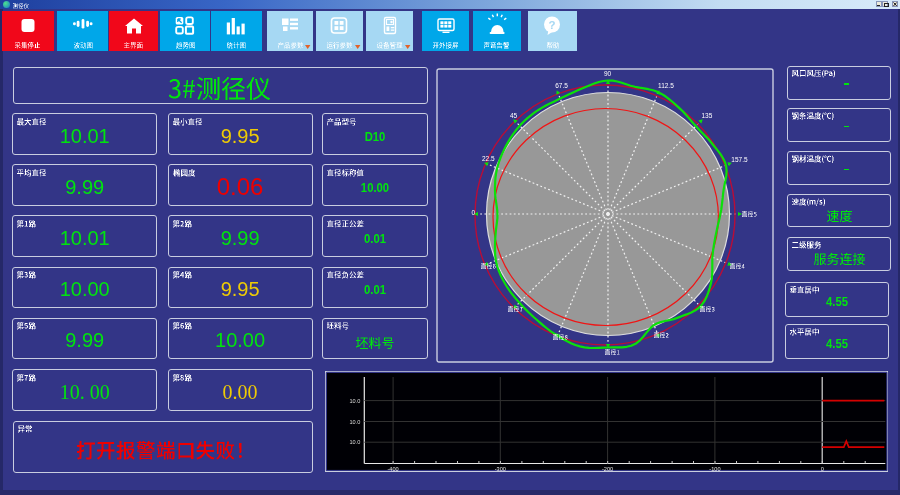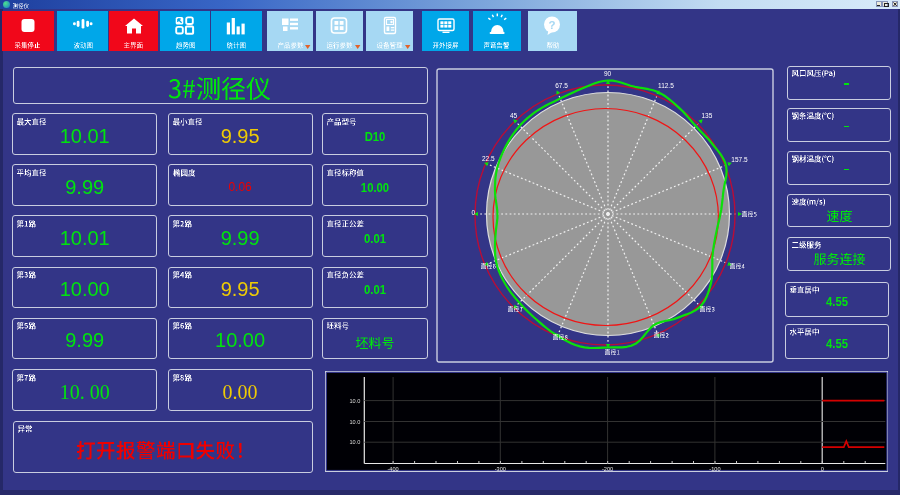--- a/index.html
+++ b/index.html
@@ -157,21 +157,21 @@
 <div class="vv" style="left:140.1px;top:125.5px;width:200px;font-size:20px;line-height:20px;color:#eecb05;">9.95</div>
 <div class="bx" style="left:12.4px;top:164.2px;width:144.6px;height:41.5px;"></div>
 <svg style="position:absolute;left:17.4px;top:168.7px;overflow:visible" width="1" height="1">
     <path transform="scale(0.5)" fill="#fff" d="M16 0h2v4h-2zM22 0h1v2h-1zM36 0h1v1h-1zM47 0h2v2h-2zM0 1h12v1h-12zM35 1h2v1h-2zM50 1h7v1h-7zM5 2h3v1h-3zM21 2h2v1h-2zM30 2h13v1h-13zM46 2h2v1h-2zM55 2h2v1h-2zM2 3h1v2h-1zM6 3h1v5h-1zM10 3h1v2h-1zM21 3h7v1h-7zM35 3h2v1h-2zM45 3h2v1h-2zM54 3h2v1h-2zM15 4h7v1h-7zM27 4h1v4h-1zM32 4h9v1h-9zM47 4h2v1h-2zM53 4h2v1h-2zM2 5h2v2h-2zM9 5h2v1h-2zM16 5h2v4h-2zM19 5h2v1h-2zM32 5h1v1h-1zM40 5h1v1h-1zM47 5h1v1h-1zM51 5h6v1h-6zM9 6h1v1h-1zM21 6h2v1h-2zM32 6h9v1h-9zM46 6h2v1h-2zM49 6h3v1h-3zM56 6h2v1h-2zM22 7h2v1h-2zM32 7h1v1h-1zM40 7h1v1h-1zM45 7h3v2h-3zM49 7h1v1h-1zM0 8h13v2h-13zM23 8h1v1h-1zM26 8h2v1h-2zM32 8h9v1h-9zM50 8h8v1h-8zM16 9h4v2h-4zM24 9h4v1h-4zM32 9h1v2h-1zM40 9h1v2h-1zM47 9h1v6h-1zM53 9h2v4h-2zM6 10h1v5h-1zM22 10h3v1h-3zM26 10h2v3h-2zM15 11h3v1h-3zM20 11h3v1h-3zM32 11h9v1h-9zM15 12h1v1h-1zM20 12h2v1h-2zM32 12h1v1h-1zM40 12h1v1h-1zM25 13h2v1h-2zM30 13h13v1h-13zM49 13h9v1h-9zM23 14h4v1h-4z"></path>
   </svg>
 <div class="vv" style="left:-15.3px;top:176.7px;width:200px;font-size:20px;line-height:20px;color:#00e40e;">9.99</div>
 <div class="bx" style="left:167.6px;top:164.2px;width:145.0px;height:41.5px;"></div>
 <svg style="position:absolute;left:172.6px;top:168.7px;overflow:visible" width="1" height="1">
     <path transform="scale(0.5)" fill="#fff" d="M2 0h1v1h-1zM11 0h1v1h-1zM37 0h2v2h-2zM2 1h2v3h-2zM5 1h4v1h-4zM10 1h2v1h-2zM16 1h13v1h-13zM5 2h1v2h-1zM7 2h7v1h-7zM16 2h2v10h-2zM27 2h2v10h-2zM32 2h12v1h-12zM7 3h1v2h-1zM9 3h2v2h-2zM19 3h7v1h-7zM32 3h1v2h-1zM36 3h1v2h-1zM1 4h5v1h-5zM19 4h1v1h-1zM25 4h1v1h-1zM40 4h2v1h-2zM2 5h2v2h-2zM5 5h3v1h-3zM9 5h5v1h-5zM19 5h7v1h-7zM32 5h12v1h-12zM5 6h6v1h-6zM13 6h1v2h-1zM32 6h1v4h-1zM36 6h1v1h-1zM40 6h2v1h-2zM1 7h5v2h-5zM7 7h4v1h-4zM19 7h7v1h-7zM36 7h6v1h-6zM7 8h7v1h-7zM19 8h1v3h-1zM22 8h1v2h-1zM25 8h1v3h-1zM1 9h3v1h-3zM5 9h1v1h-1zM7 9h4v1h-4zM13 9h1v1h-1zM34 9h9v1h-9zM0 10h4v1h-4zM5 10h3v1h-3zM9 10h5v1h-5zM21 10h3v1h-3zM31 10h2v3h-2zM35 10h2v1h-2zM40 10h2v1h-2zM2 11h2v3h-2zM5 11h1v4h-1zM9 11h2v4h-2zM13 11h1v3h-1zM19 11h3v1h-3zM23 11h3v1h-3zM36 11h2v1h-2zM39 11h3v1h-3zM16 12h4v1h-4zM25 12h4v1h-4zM37 12h4v1h-4zM16 13h13v1h-13zM31 13h1v2h-1zM33 13h11v1h-11zM2 14h1v1h-1zM12 14h2v1h-2zM16 14h2v1h-2zM27 14h2v1h-2zM33 14h2v1h-2zM41 14h3v1h-3z"></path>
   </svg>
-<div class="vv" style="left:140.1px;top:176.7px;width:200px;font-size:12px;line-height:20px;color:#ee0000;text-align:center;">0.06</div>
+<div class="vv" style="left:140.1px;top:176.7px;width:200px;font-size:24px;line-height:20px;color:#ee0000;text-align:center;">0.06</div>
 <div class="bx" style="left:12.4px;top:215.4px;width:144.6px;height:41.5px;"></div>
 <svg style="position:absolute;left:17.4px;top:219.9px;overflow:visible" width="1" height="1">
     <path transform="scale(0.5)" fill="#fff" d="M2 0h1v1h-1zM8 0h1v1h-1zM32 0h1v1h-1zM1 1h12v1h-12zM24 1h5v1h-5zM31 1h2v1h-2zM1 2h1v1h-1zM3 2h2v2h-2zM7 2h1v1h-1zM9 2h2v1h-2zM17 2h3v1h-3zM24 2h2v3h-2zM28 2h1v2h-1zM31 2h5v1h-5zM0 3h2v1h-2zM6 3h2v1h-2zM10 3h2v1h-2zM16 3h4v1h-4zM30 3h2v1h-2zM34 3h2v2h-2zM0 4h1v1h-1zM7 4h1v1h-1zM10 4h1v1h-1zM18 4h2v7h-2zM28 4h5v1h-5zM1 5h11v1h-11zM24 5h7v1h-7zM32 5h3v2h-3zM6 6h1v1h-1zM11 6h1v1h-1zM26 6h2v2h-2zM1 7h11v1h-11zM24 7h1v5h-1zM31 7h5v1h-5zM1 8h2v2h-2zM5 8h2v2h-2zM26 8h6v1h-6zM35 8h2v1h-2zM26 9h2v3h-2zM29 9h8v1h-8zM1 10h12v1h-12zM30 10h2v2h-2zM35 10h2v3h-2zM4 11h3v1h-3zM11 11h2v1h-2zM17 11h3v1h-3zM2 12h3v1h-3zM6 12h1v3h-1zM11 12h1v1h-1zM15 12h7v1h-7zM24 12h8v1h-8zM0 13h3v1h-3zM9 13h3v1h-3zM24 13h3v1h-3zM30 13h7v1h-7zM0 14h2v1h-2zM30 14h2v1h-2zM35 14h1v1h-1z"></path>
   </svg>
 <div class="vv" style="left:-15.3px;top:227.9px;width:200px;font-size:20px;line-height:20px;color:#00e40e;">10.01</div>
 <div class="bx" style="left:167.6px;top:215.4px;width:145.0px;height:41.5px;"></div>
 <svg style="position:absolute;left:172.6px;top:219.9px;overflow:visible" width="1" height="1">
     <path transform="scale(0.5)" fill="#fff" d="M2 0h1v1h-1zM8 0h1v1h-1zM32 0h1v1h-1zM1 1h12v1h-12zM24 1h5v1h-5zM31 1h2v1h-2zM1 2h1v1h-1zM3 2h2v2h-2zM7 2h1v1h-1zM9 2h2v1h-2zM16 2h4v1h-4zM24 2h2v3h-2zM28 2h1v2h-1zM31 2h5v1h-5zM0 3h2v1h-2zM6 3h2v1h-2zM10 3h2v1h-2zM15 3h6v1h-6zM30 3h2v1h-2zM34 3h2v2h-2zM0 4h1v1h-1zM7 4h1v1h-1zM10 4h1v1h-1zM19 4h2v4h-2zM28 4h5v1h-5zM1 5h11v1h-11zM24 5h7v1h-7zM32 5h3v2h-3zM6 6h1v1h-1zM11 6h1v1h-1zM26 6h2v2h-2zM1 7h11v1h-11zM24 7h1v5h-1zM31 7h5v1h-5zM1 8h2v2h-2zM5 8h2v2h-2zM18 8h2v1h-2zM26 8h6v1h-6zM35 8h2v1h-2zM17 9h2v1h-2zM26 9h2v3h-2zM29 9h8v1h-8zM1 10h12v1h-12zM16 10h2v1h-2zM30 10h2v2h-2zM35 10h2v3h-2zM4 11h3v1h-3zM11 11h2v1h-2zM15 11h6v1h-6zM2 12h3v1h-3zM6 12h1v3h-1zM11 12h1v1h-1zM15 12h7v1h-7zM24 12h8v1h-8zM0 13h3v1h-3zM9 13h3v1h-3zM24 13h3v1h-3zM30 13h7v1h-7zM0 14h2v1h-2zM30 14h2v1h-2zM35 14h1v1h-1z"></path>
   </svg>
 <div class="vv" style="left:140.1px;top:227.9px;width:200px;font-size:20px;line-height:20px;color:#00e40e;">9.99</div>

